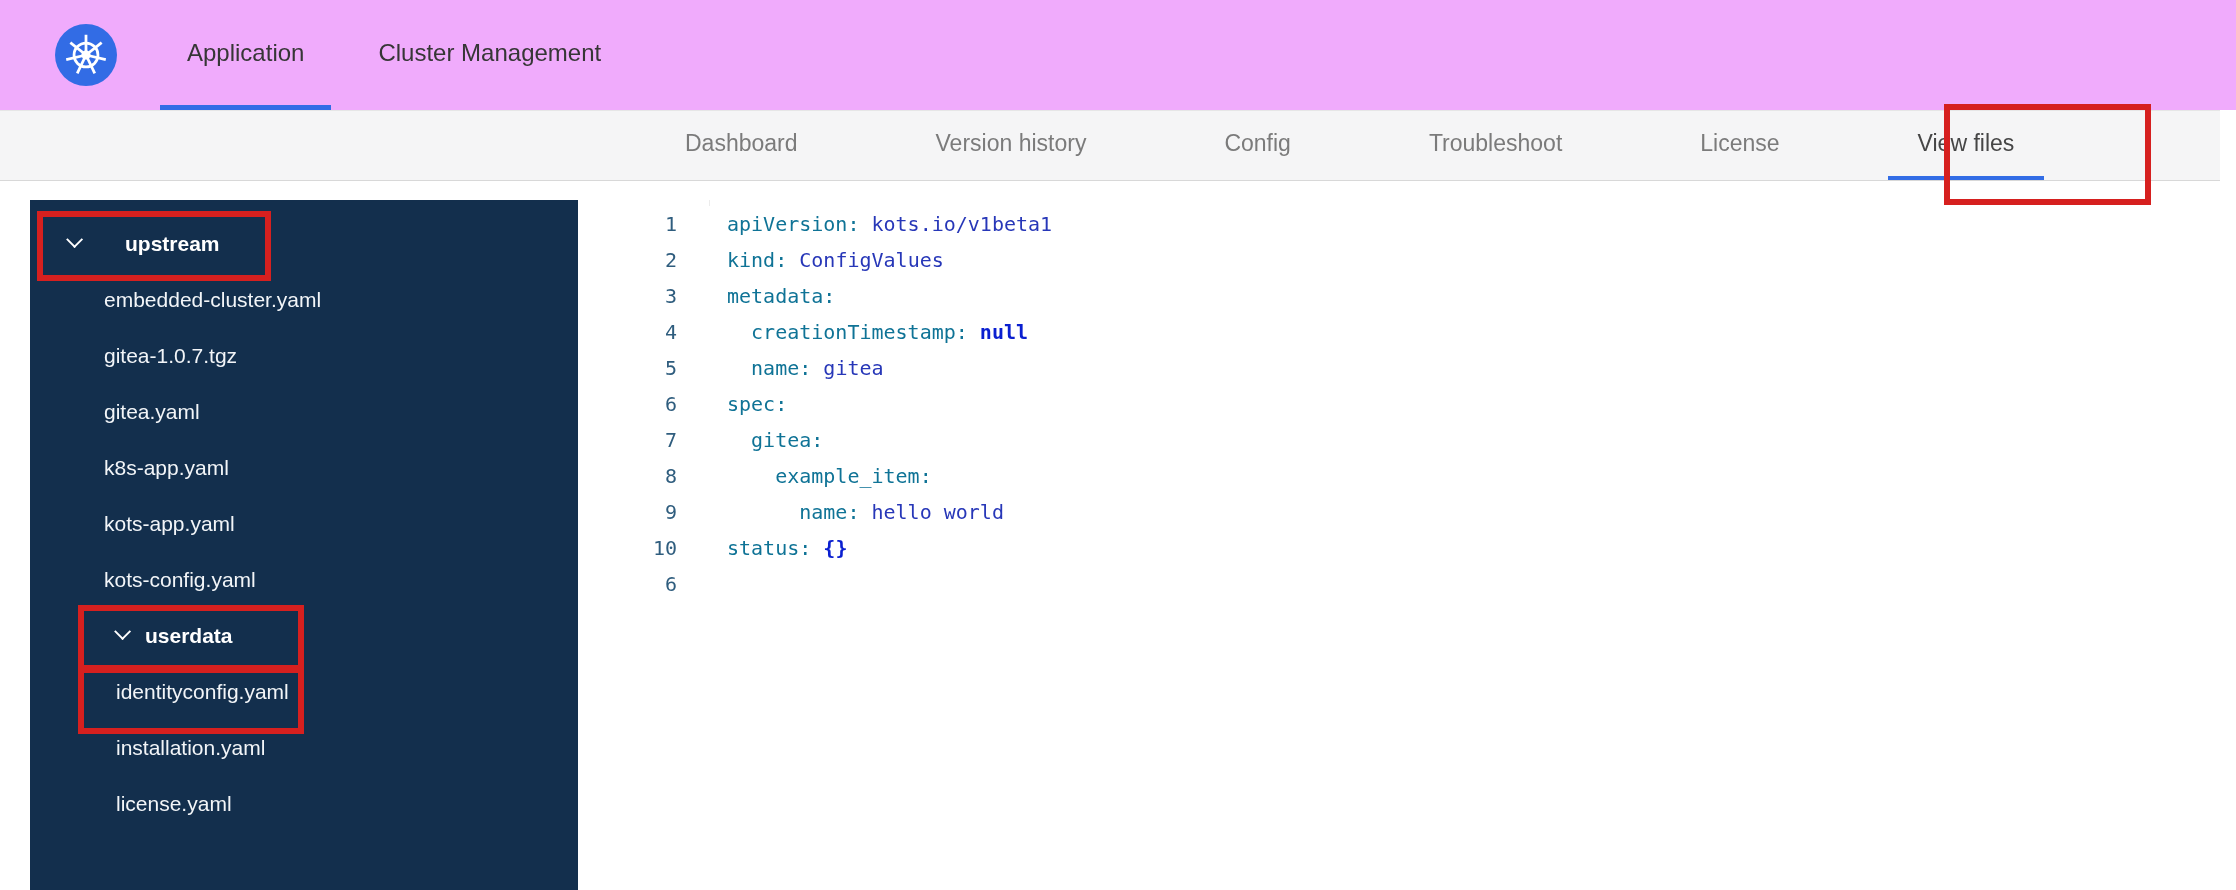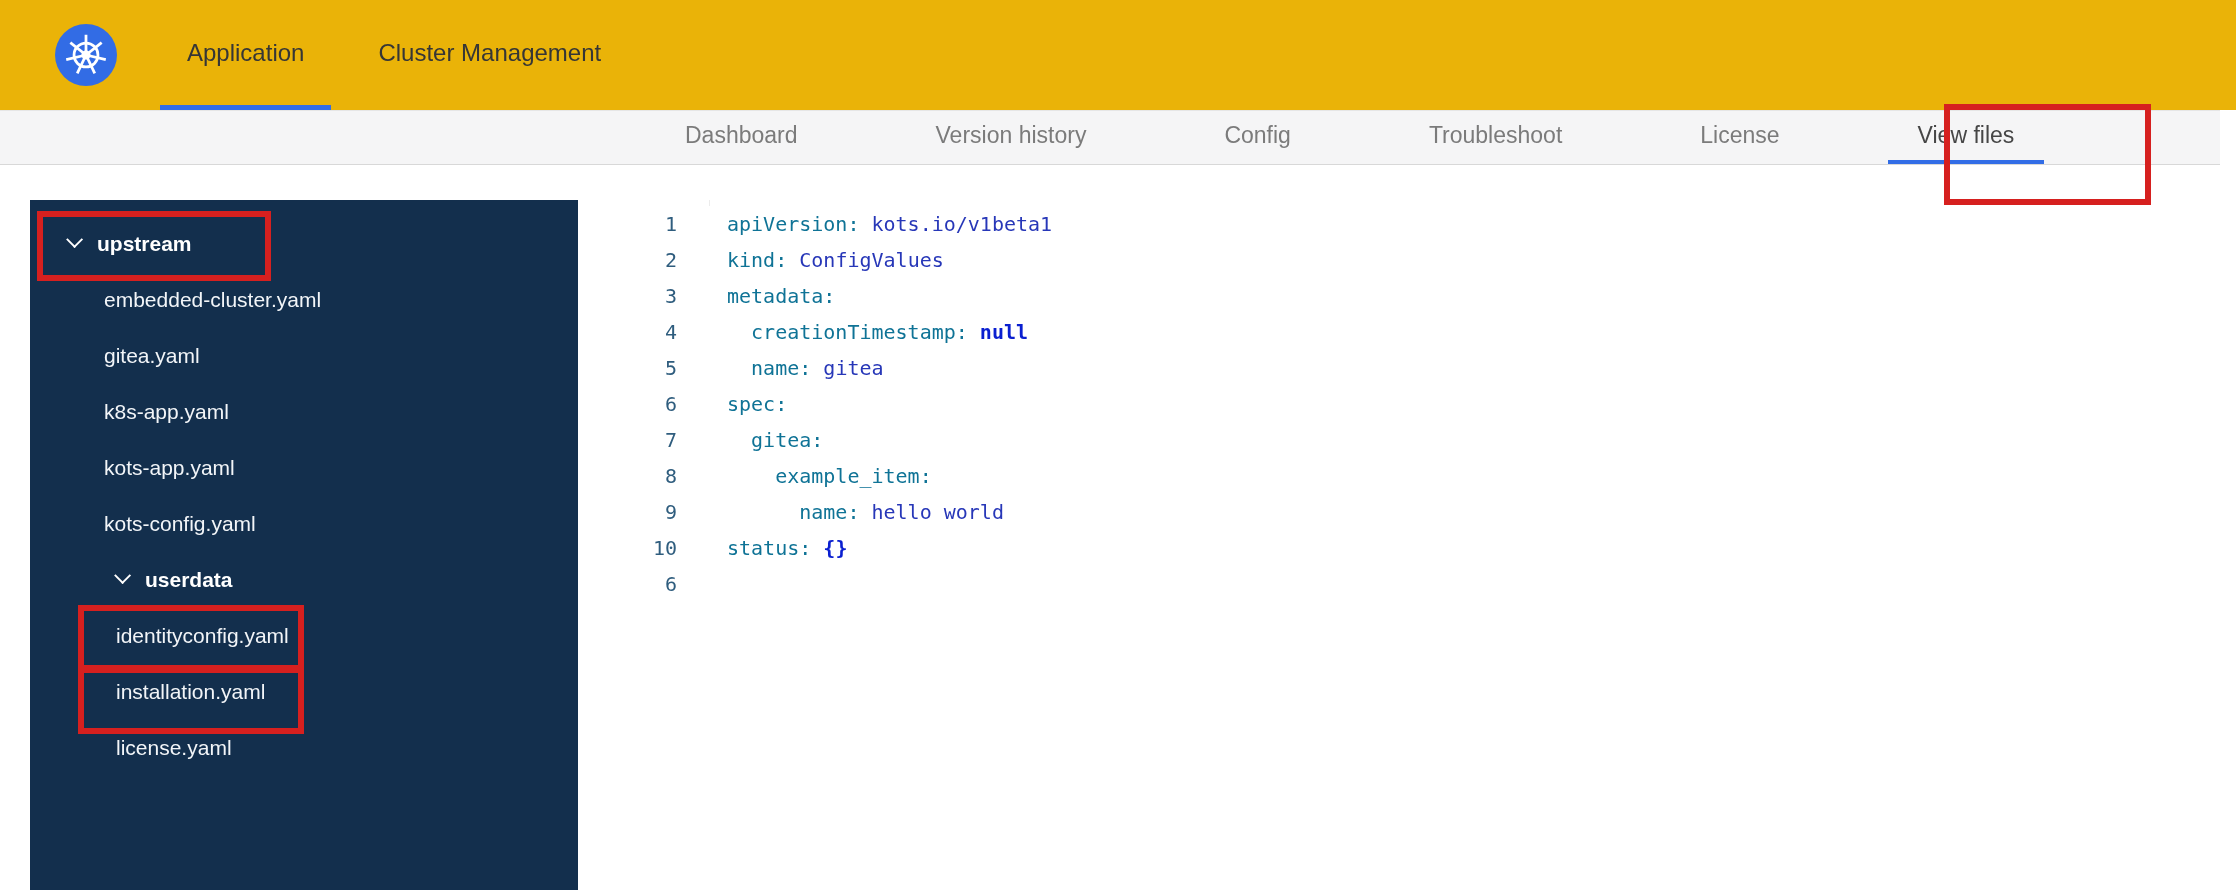--- a/index.html
+++ b/index.html
@@ -7,42 +7,42 @@
   body {
     position:relative;
     font-family:"Liberation Sans", sans-serif;
     background:#ffffff;
     overflow:hidden;
   }
 
   
   .header {
     position:absolute; top:0; left:0; right:0; height:110px;
-    background:#eab308;
+    background:#f0abfc;
     display:flex; align-items:stretch;
   }
   .logo-wrap {
     position:absolute; left:55px; top:24px;
     width:62px; height:62px; border-radius:50%;
     background:#326ce5;
     display:flex; align-items:center; justify-content:center;
   }
   .logo-wrap svg { width:46px; height:46px; }
   .header-tabs { display:flex; padding-left:160px; }
   .header-tab {
     display:flex; align-items:center;
     padding:0 27px; font-size:24px; color:#363636; font-weight:500;
     border-bottom:5px solid transparent; cursor:pointer;
   }
   .header-tab.active { border-bottom:5px solid #326de6; }
   .header-tab + .header-tab { margin-left:20px; }
 
   
   .subnav {
-    position:absolute; top:110px; left:0; right:16px; height:55px;
+    position:absolute; top:110px; left:0; right:16px; height:71px;
     background:#f5f5f6;
     border-top:1px solid #e6e6e6;
     border-bottom:1px solid #d8d8d8;
     display:flex; align-items:stretch;
     padding-left:655px;
   }
   .subnav-tab {
     display:flex; align-items:center;
     padding:0 30px; margin-right:78px;
     font-size:23px; color:#7b7b7b;
@@ -58,21 +58,21 @@
     padding-top:16px;
     color:#ffffff;
   }
   .tree-row {
     height:56px; display:flex; align-items:center;
     font-size:21px; color:#f2f5f8; cursor:pointer;
     white-space:nowrap;
   }
   .tree-row.folder { font-weight:700; color:#ffffff; }
   .tree-row.selected { background:#27496b; font-weight:700; color:#ffffff; }
-  .pl-a { padding-left:40px; }
+  .pl-a { padding-left:40px;gap:28px; }
   .pl-b { padding-left:74px; }
   .pl-c { padding-left:88px; }
   .pl-d { padding-left:86px; }
   .chev {
     width:12px; height:12px; flex:none;
     border-left:2.5px solid #ffffff; border-bottom:2.5px solid #ffffff;
     transform:rotate(-45deg) translateY(-2px);
     margin-right:15px; margin-top:-6px;
   }
 
@@ -142,20 +142,23 @@
 
 <div class="sidebar">
   <div class="tree-row folder pl-a">
     <span class="chev"></span>
     <span>upstream</span>
   </div>
   <div class="tree-row file pl-b">
     <span>embedded-cluster.yaml</span>
   </div>
   <div class="tree-row file pl-b">
+    <span>gitea-1.0.7.tgz</span>
+  </div>
+  <div class="tree-row file pl-b">
     <span>gitea.yaml</span>
   </div>
   <div class="tree-row file pl-b">
     <span>k8s-app.yaml</span>
   </div>
   <div class="tree-row file pl-b">
     <span>kots-app.yaml</span>
   </div>
   <div class="tree-row file pl-b">
     <span>kots-config.yaml</span>

